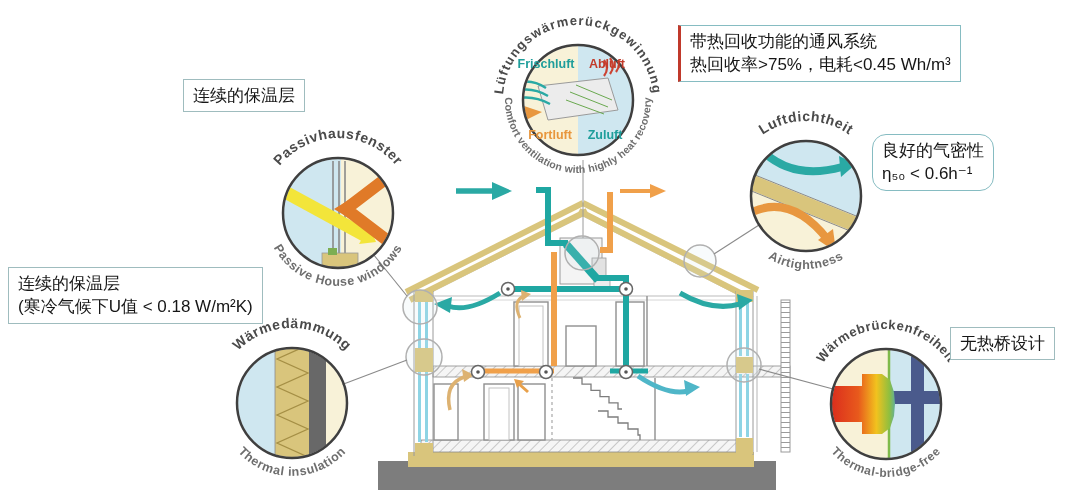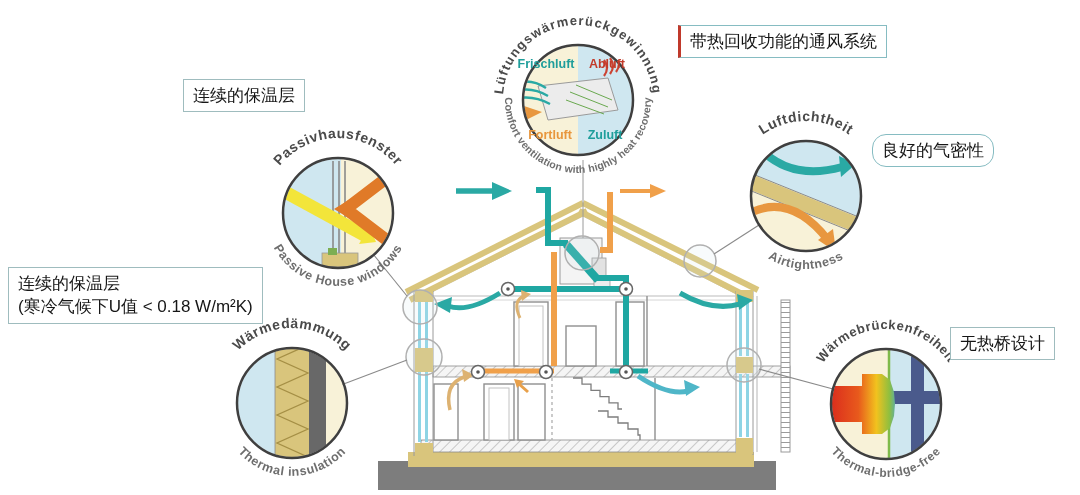--- a/index.html
+++ b/index.html
@@ -332,32 +332,34 @@
         <polygon points="60,94 96,94 96,82 116,82 124,88 128,100 129,112 128,124 124,136 116,142 96,142 96,130 60,130" fill="url(#heatgrad)"></polygon>
       </g>
       <circle cx="120" cy="112" r="55" fill="none" stroke="#3f3f3f" stroke-width="2.5"></circle>
       <text class="arc arc-strong" style="font-size:13px;"><textPath href="#arcT-tb" startOffset="50%">Wärmebrückenfreiheit</textPath></text>
       <text class="arc arc-soft" style="font-size:12px;"><textPath href="#arcB-tb" startOffset="50%">Thermal-bridge-free</textPath></text>
     </svg>
   </div>
 
   <div class="spec-box teal redleft" style="left:678px;top:25px;">
     <div>带热回收功能的通风系统</div>
+    <div>热回收率&gt;75%，电耗&lt;0.45 Wh/m³</div>
   </div>
 
   <div class="spec-box" style="left:183px;top:79px;">
     <div>连续的保温层</div>
   </div>
 
   <div class="spec-box" style="left:8px;top:267px;">
     <div>连续的保温层</div>
     <div>(寒冷气候下U值 &lt; 0.18 W/m²K)</div>
   </div>
 
   <div class="spec-box teal" style="left:872px;top:134px;border-radius:14px;">
     <div>良好的气密性</div>
+    <div>η₅₀ &lt; 0.6h⁻¹</div>
   </div>
 
   <div class="spec-box" style="left:950px;top:327px;text-align:center;">
     <div>无热桥设计</div>
   </div>
 
 </div>
 
 </body></html>

